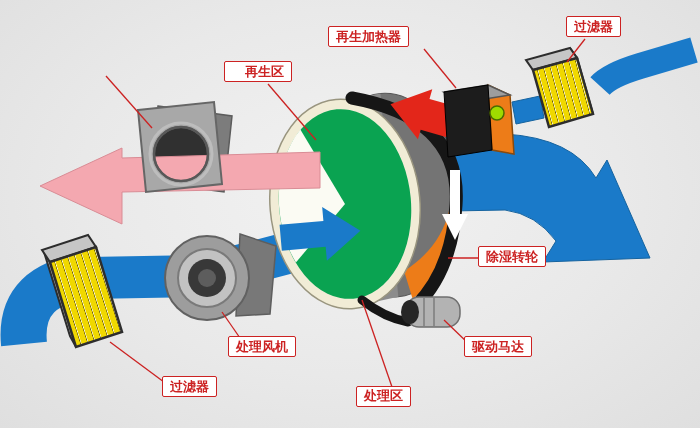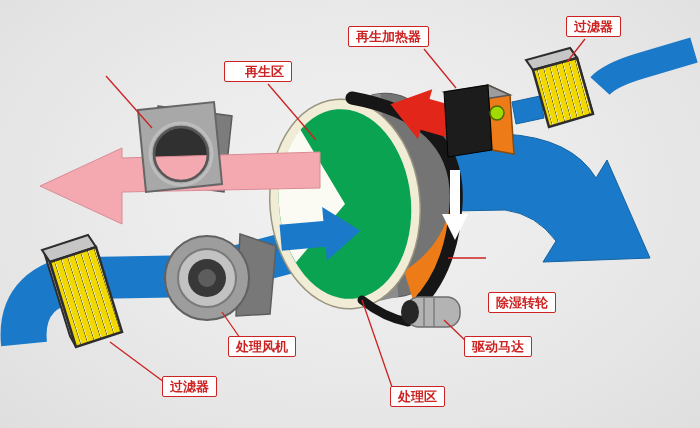--- a/index.html
+++ b/index.html
@@ -126,20 +126,20 @@
     <line class="lbl-line" x1="585" y1="39" x2="567" y2="62"></line>
     <line class="lbl-line" x1="486" y1="258" x2="448" y2="258"></line>
     <line class="lbl-line" x1="470" y1="345" x2="444" y2="320"></line>
     <line class="lbl-line" x1="240" y1="338" x2="222" y2="312"></line>
     <line class="lbl-line" x1="168" y1="385" x2="110" y2="342"></line>
     <line class="lbl-line" x1="392" y1="387" x2="362" y2="300"></line>
   </g>
 </svg>
 
   <div class="label-box" style="left:224px;top:61px;padding-left:20px;">再生区</div>
-  <div class="label-box" style="left:348px;top:26px;">再生加热器</div>
+  <div class="label-box" style="left:328px;top:26px;">再生加热器</div>
   <div class="label-box" style="left:566px;top:16px;">过滤器</div>
-  <div class="label-box" style="left:488px;top:246px;margin-top:46px;">除湿转轮</div>
+  <div class="label-box" style="left:478px;top:246px;">除湿转轮</div>
   <div class="label-box" style="left:464px;top:336px;">驱动马达</div>
   <div class="label-box" style="left:228px;top:336px;">处理风机</div>
   <div class="label-box" style="left:162px;top:376px;">过滤器</div>
-  <div class="label-box" style="left:390px;top:386px;">处理区</div>
+  <div class="label-box" style="left:356px;top:386px;font-family:Liberation Mono, monospace;">处理区</div>
 </div>
 
 </body></html>

